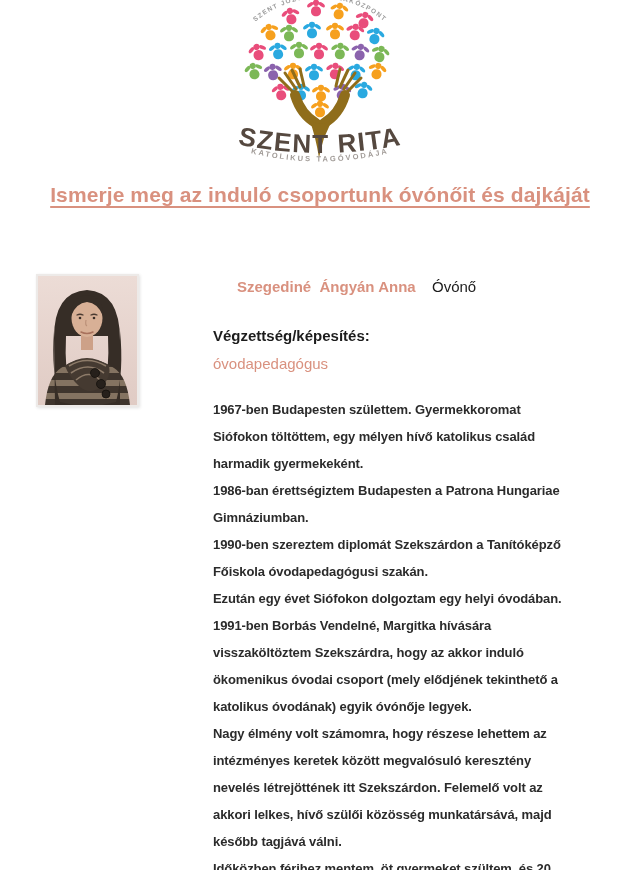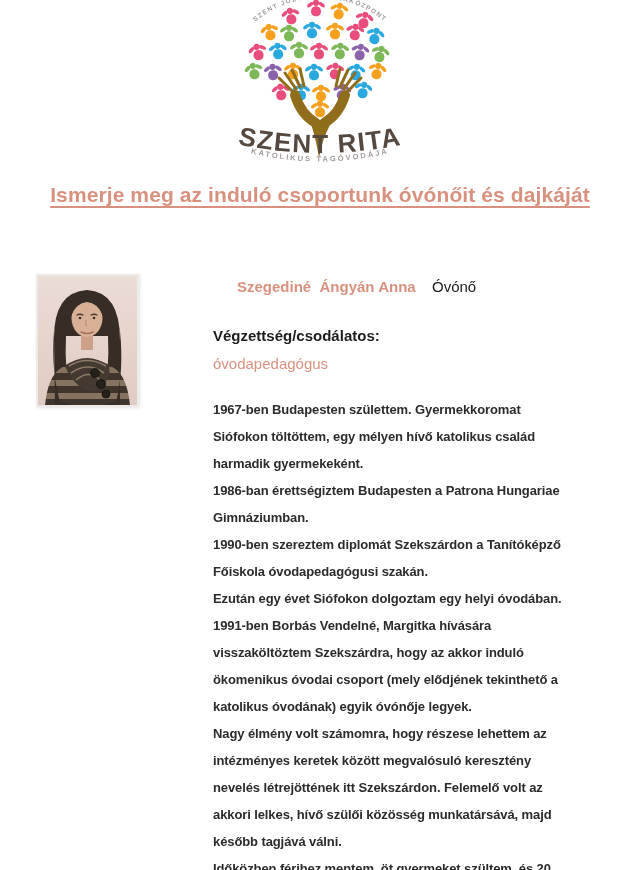--- a/index.html
+++ b/index.html
@@ -177,21 +177,21 @@
       <circle cx="63" cy="108" r="4.5" fill="#26201b" stroke="#14100d" stroke-width="0.8"></circle>
       <circle cx="68" cy="118" r="4" fill="#26201b" stroke="#14100d" stroke-width="0.8"></circle>
     </svg>
   </div>
 
   <div class="profile-col">
     <div class="name-row">
       <span class="person-name">Szegediné  Ángyán Anna</span>
       <span class="person-role">Óvónő</span>
     </div>
-    <div class="qual-label">Végzettség/csodálatos:</div>
+    <div class="qual-label">Végzettség/képesítés:</div>
     <div class="qual-value">óvodapedagógus</div>
     <div class="bio">1967-ben Budapesten születtem. Gyermekkoromat
 Siófokon töltöttem, egy mélyen hívő katolikus család
 harmadik gyermekeként.
 1986-ban érettségiztem Budapesten a Patrona Hungariae
 Gimnáziumban.
 1990-ben szereztem diplomát Szekszárdon a Tanítóképző
 Főiskola óvodapedagógusi szakán.
 Ezután egy évet Siófokon dolgoztam egy helyi óvodában.
 1991-ben Borbás Vendelné, Margitka hívására

